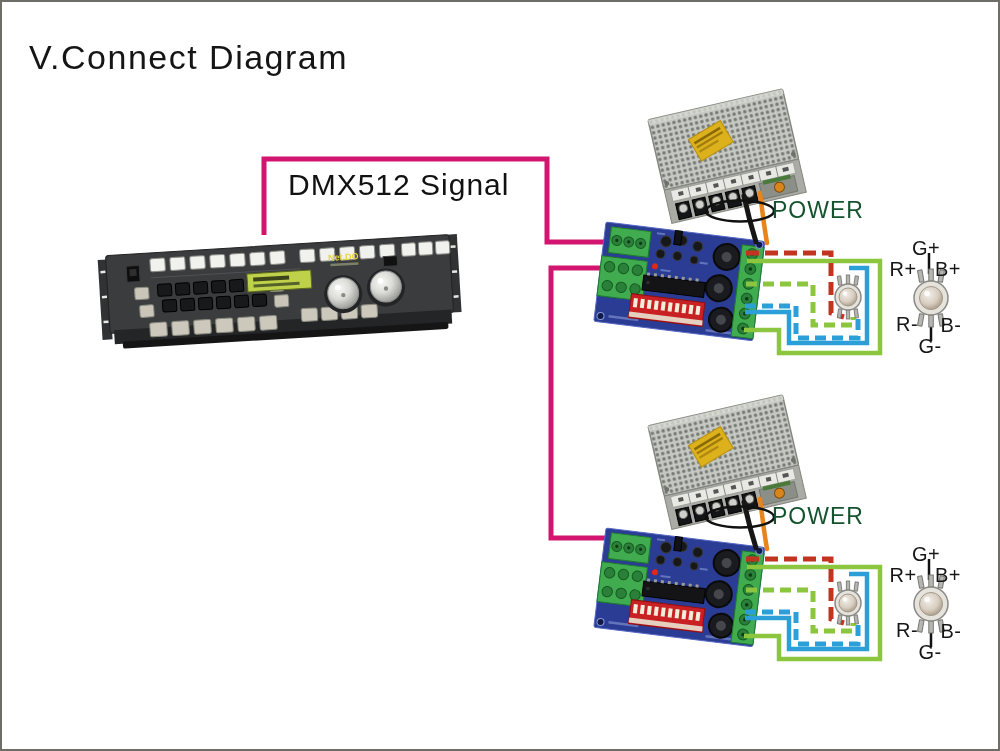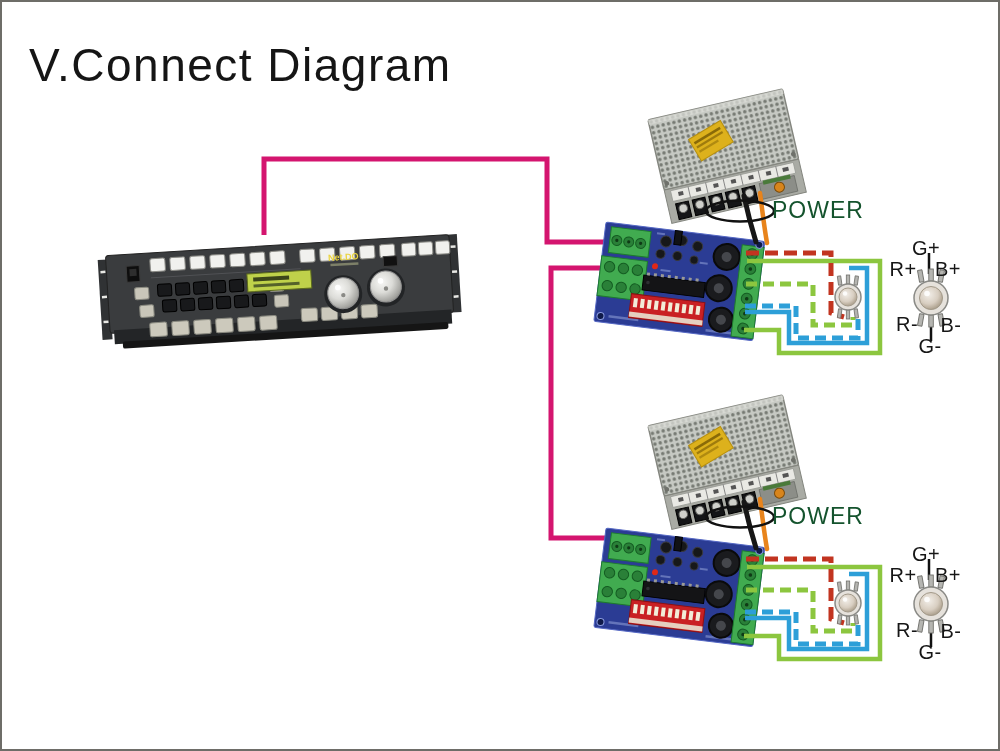--- a/index.html
+++ b/index.html
@@ -3,21 +3,21 @@
 <meta charset="utf-8">
 <style>
   html,body{margin:0;padding:0;background:#e9e9e9;}
   .stage{
     position:relative;width:996px;height:747px;background:#ffffff;
     border:2px solid #6e6d68;overflow:hidden;
     font-family:"Liberation Sans", sans-serif;
   }
   .abs{position:absolute;}
   .page-title{
-    left:27px;top:36px;font-size:46px;color:#151515;letter-spacing:1.5px;
+    left:27px;top:36px;font-size:34px;color:#151515;letter-spacing:1.5px;
     font-weight:400;white-space:nowrap;
   }
   .signal-label{
     left:286px;top:166px;font-size:30px;color:#111;letter-spacing:1px;white-space:nowrap;
   }
   .power-label{
     font-size:23px;color:#14532d;letter-spacing:1px;transform:translate(0,-50%);white-space:nowrap;
   }
   .pin-label{
     font-size:20px;color:#161616;transform:translate(-50%,-50%);white-space:nowrap;letter-spacing:0.5px;
@@ -339,20 +339,21 @@
         <circle cx="341" cy="297" r="2.2" fill="#8a8a86"></circle>
         <circle cx="384" cy="293" r="2.2" fill="#8a8a86"></circle>
       </g>
     </g>
 
     <use href="#sectionDef"></use>
     <use href="#sectionDef" transform="translate(0,306)"></use>
   </svg>
 
   <div class="abs page-title">V.Connect Diagram</div>
+  <div class="abs signal-label">DMX512 Signal</div>
 
   <div class="abs power-label" style="left:770px;top:208px;">POWER</div>
   <div class="abs power-label" style="left:770px;top:514px;">POWER</div>
 
   <div class="abs pin-label" style="left:924px;top:246px;">G+</div>
   <div class="abs pin-label" style="left:901px;top:267px;">R+</div>
   <div class="abs pin-label" style="left:946px;top:267px;">B+</div>
   <div class="abs pin-label" style="left:905px;top:322px;">R-</div>
   <div class="abs pin-label" style="left:949px;top:323px;">B-</div>
   <div class="abs pin-label" style="left:928px;top:344px;">G-</div>

